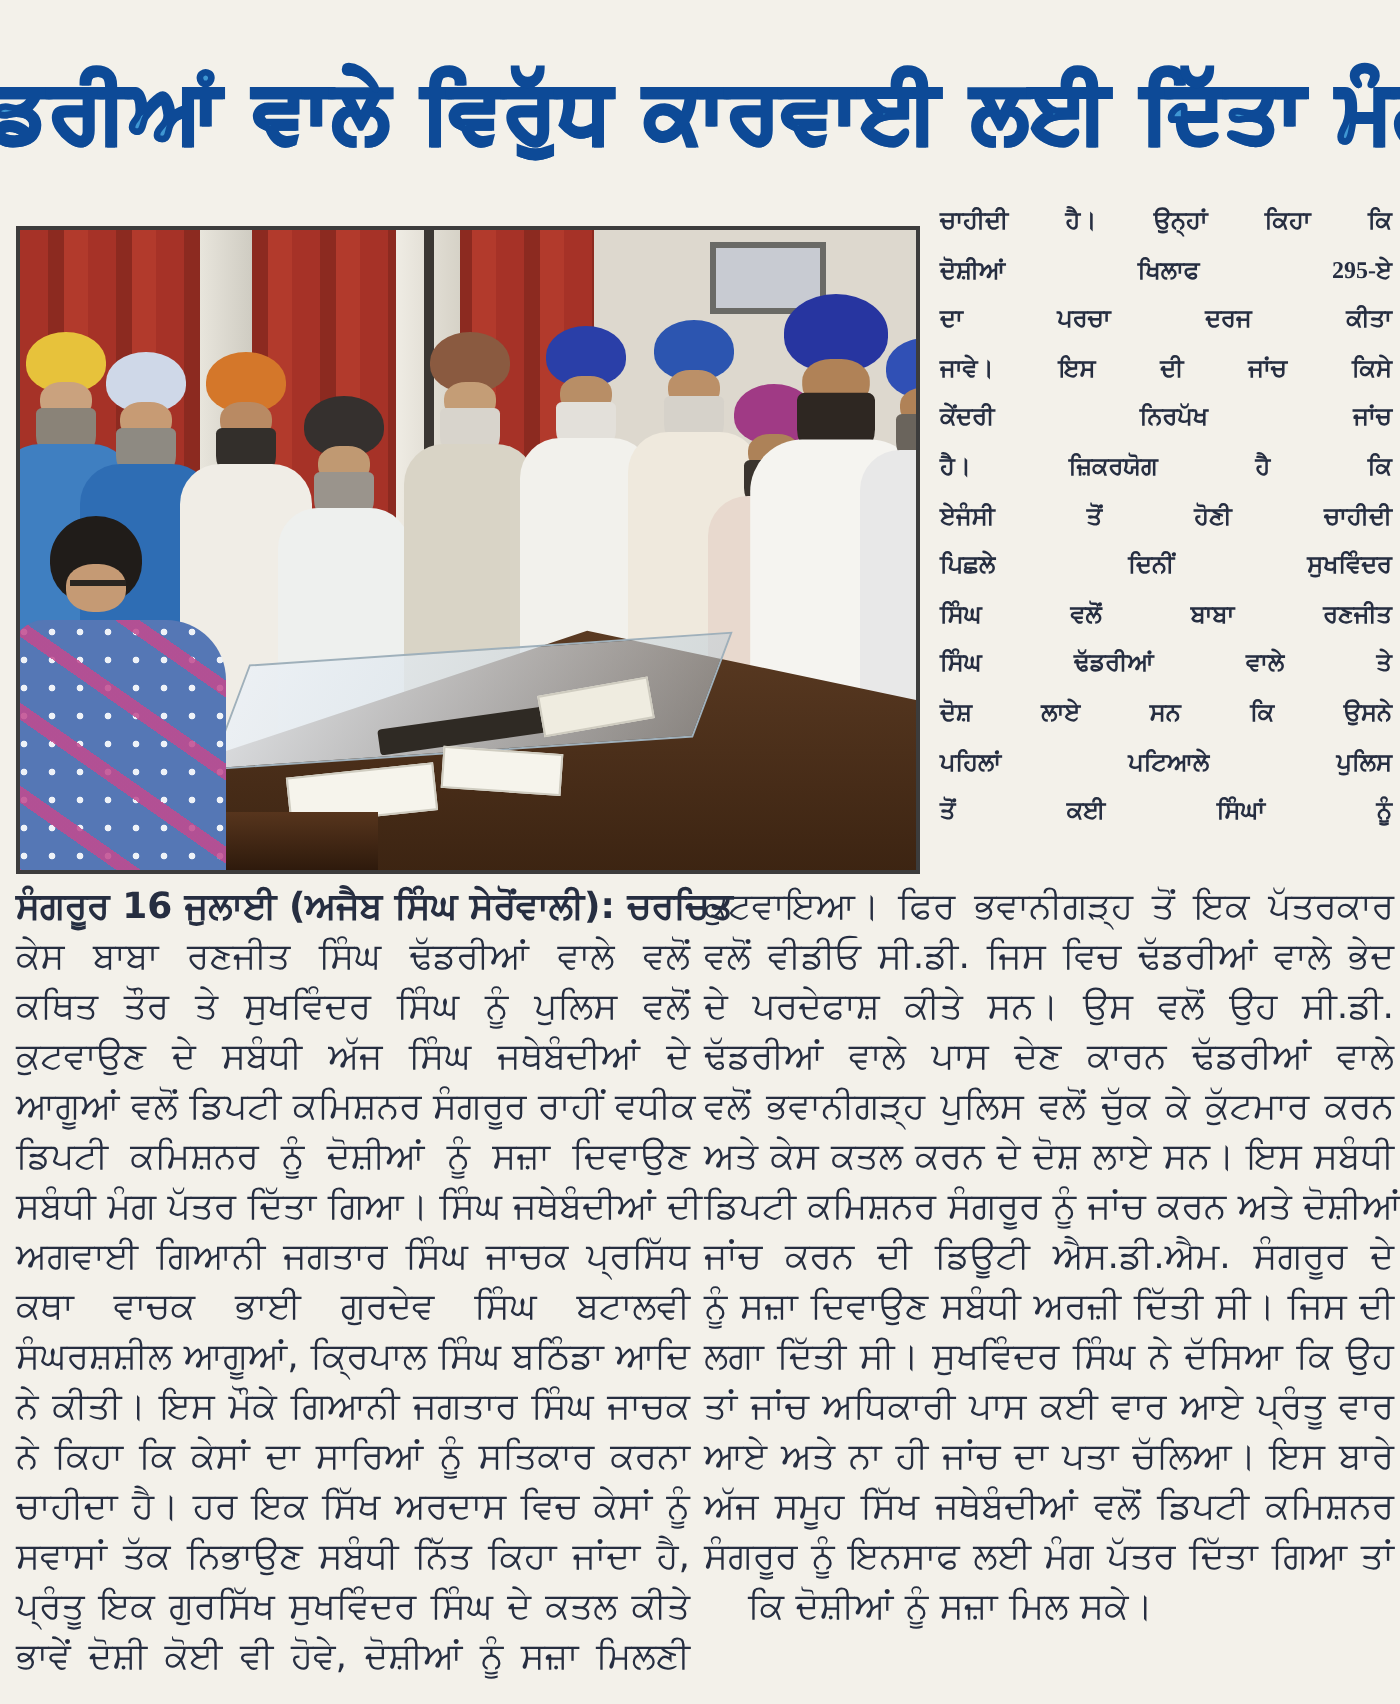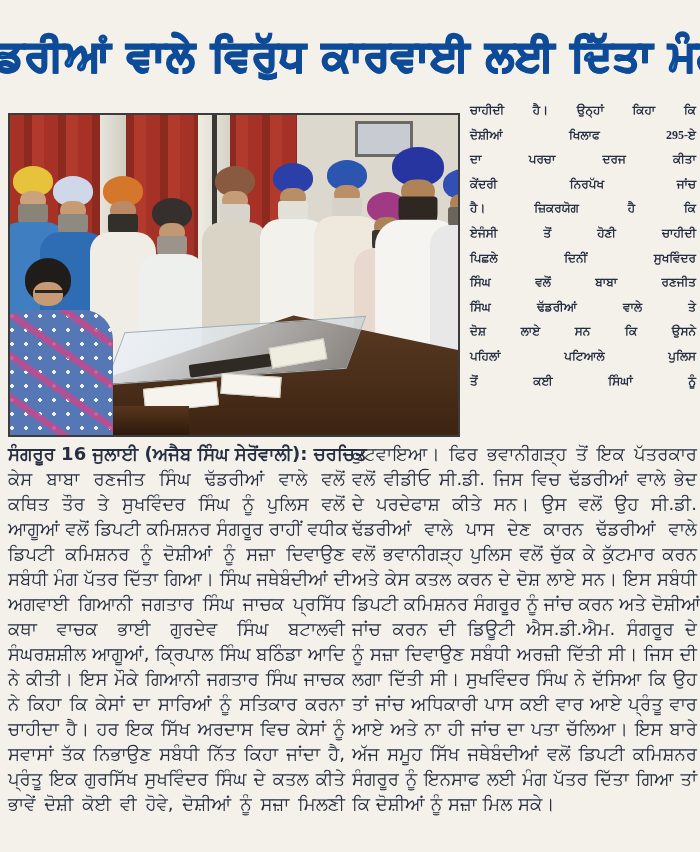--- a/index.html
+++ b/index.html
@@ -87,21 +87,21 @@
     font-size:12px; font-weight:600; color:var(--body,#262e41);font-family:Liberation Serif, serif;
   }
   .side-col .line{line-height:24.6px; white-space:nowrap; text-align:justify; text-align-last:justify;}
   .col-left{position:absolute; left:8px; top:441px; width:337px;}
   .col-right{position:absolute; left:352px; top:441px; width:345px;}
   .col-left .line,.col-right .line{
     line-height:25px; white-space:nowrap; text-align:justify; text-align-last:justify;
     color:var(--body,#262e41); font-size:18px;
   }
   .col-left .line:first-child{font-weight:800;}
-  .col-right .line-last{text-align-last:left;}
+  .col-right .line-last{text-align-last:left;margin-left:22px;}
 </style>
 </head>
 <body>
 
 <div class="page" style="--paper: #f3f1ea; --headline-fill: #3f97d3; --headline-stroke: #0d4a97; --body: #262e41; --photo-border: #3c3c3c; --curtain: #a63227; --wall: #ddd8ce; --hair: #201c19; --dress: #5577b5;">
 
   <div class="headline">ਬਾਬਾ ਢੱਡਰੀਆਂ ਵਾਲੇ ਵਿਰੁੱਧ ਕਾਰਵਾਈ ਲਈ ਦਿੱਤਾ ਮੰਗ ਪੱਤਰ</div>
 
   <div class="photo">
     <div class="curtain"></div>
@@ -183,35 +183,37 @@
       <div class="w-face"></div>
       <div class="w-glasses"></div>
       <div class="w-dress"></div>
     </div>
   </div>
 
   <div class="side-col">
       <div class="line">ਚਾਹੀਦੀ ਹੈ। ਉਨ੍ਹਾਂ ਕਿਹਾ ਕਿ</div>
       <div class="line">ਦੋਸ਼ੀਆਂ ਖਿਲਾਫ 295-ਏ</div>
       <div class="line">ਦਾ ਪਰਚਾ ਦਰਜ ਕੀਤਾ</div>
+      <div class="line">ਜਾਵੇ। ਇਸ ਦੀ ਜਾਂਚ ਕਿਸੇ</div>
       <div class="line">ਕੇਂਦਰੀ ਨਿਰਪੱਖ ਜਾਂਚ</div>
       <div class="line">ਹੈ। ਜ਼ਿਕਰਯੋਗ ਹੈ ਕਿ</div>
       <div class="line">ਏਜੰਸੀ ਤੋਂ ਹੋਣੀ ਚਾਹੀਦੀ</div>
       <div class="line">ਪਿਛਲੇ ਦਿਨੀਂ ਸੁਖਵਿੰਦਰ</div>
       <div class="line">ਸਿੰਘ ਵਲੋਂ ਬਾਬਾ ਰਣਜੀਤ</div>
       <div class="line">ਸਿੰਘ ਢੱਡਰੀਆਂ ਵਾਲੇ ਤੇ</div>
       <div class="line">ਦੋਸ਼ ਲਾਏ ਸਨ ਕਿ ਉਸਨੇ</div>
       <div class="line">ਪਹਿਲਾਂ ਪਟਿਆਲੇ ਪੁਲਿਸ</div>
       <div class="line line-last">ਤੋਂ ਕਈ ਸਿੰਘਾਂ ਨੂੰ</div>
     </div>
 
   <div class="col-left">
       <div class="line">ਸੰਗਰੂਰ 16 ਜੁਲਾਈ (ਅਜੈਬ ਸਿੰਘ ਸੇਰੋਂਵਾਲੀ): ਚਰਚਿਤ</div>
       <div class="line">ਕੇਸ ਬਾਬਾ ਰਣਜੀਤ ਸਿੰਘ ਢੱਡਰੀਆਂ ਵਾਲੇ ਵਲੋਂ</div>
       <div class="line">ਕਥਿਤ ਤੌਰ ਤੇ ਸੁਖਵਿੰਦਰ ਸਿੰਘ ਨੂੰ ਪੁਲਿਸ ਵਲੋਂ</div>
+      <div class="line">ਕੁਟਵਾਉਣ ਦੇ ਸਬੰਧੀ ਅੱਜ ਸਿੰਘ ਜਥੇਬੰਦੀਆਂ ਦੇ</div>
       <div class="line">ਆਗੂਆਂ ਵਲੋਂ ਡਿਪਟੀ ਕਮਿਸ਼ਨਰ ਸੰਗਰੂਰ ਰਾਹੀਂ ਵਧੀਕ</div>
       <div class="line">ਡਿਪਟੀ ਕਮਿਸ਼ਨਰ ਨੂੰ ਦੋਸ਼ੀਆਂ ਨੂੰ ਸਜ਼ਾ ਦਿਵਾਉਣ</div>
       <div class="line">ਸਬੰਧੀ ਮੰਗ ਪੱਤਰ ਦਿੱਤਾ ਗਿਆ। ਸਿੰਘ ਜਥੇਬੰਦੀਆਂ ਦੀ</div>
       <div class="line">ਅਗਵਾਈ ਗਿਆਨੀ ਜਗਤਾਰ ਸਿੰਘ ਜਾਚਕ ਪ੍ਰਸਿੱਧ</div>
       <div class="line">ਕਥਾ ਵਾਚਕ ਭਾਈ ਗੁਰਦੇਵ ਸਿੰਘ ਬਟਾਲਵੀ</div>
       <div class="line">ਸੰਘਰਸ਼ਸ਼ੀਲ ਆਗੂਆਂ, ਕ੍ਰਿਪਾਲ ਸਿੰਘ ਬਠਿੰਡਾ ਆਦਿ</div>
       <div class="line">ਨੇ ਕੀਤੀ। ਇਸ ਮੌਕੇ ਗਿਆਨੀ ਜਗਤਾਰ ਸਿੰਘ ਜਾਚਕ</div>
       <div class="line">ਨੇ ਕਿਹਾ ਕਿ ਕੇਸਾਂ ਦਾ ਸਾਰਿਆਂ ਨੂੰ ਸਤਿਕਾਰ ਕਰਨਾ</div>
       <div class="line">ਚਾਹੀਦਾ ਹੈ। ਹਰ ਇਕ ਸਿੱਖ ਅਰਦਾਸ ਵਿਚ ਕੇਸਾਂ ਨੂੰ</div>
       <div class="line">ਸਵਾਸਾਂ ਤੱਕ ਨਿਭਾਉਣ ਸਬੰਧੀ ਨਿੱਤ ਕਿਹਾ ਜਾਂਦਾ ਹੈ,</div>

